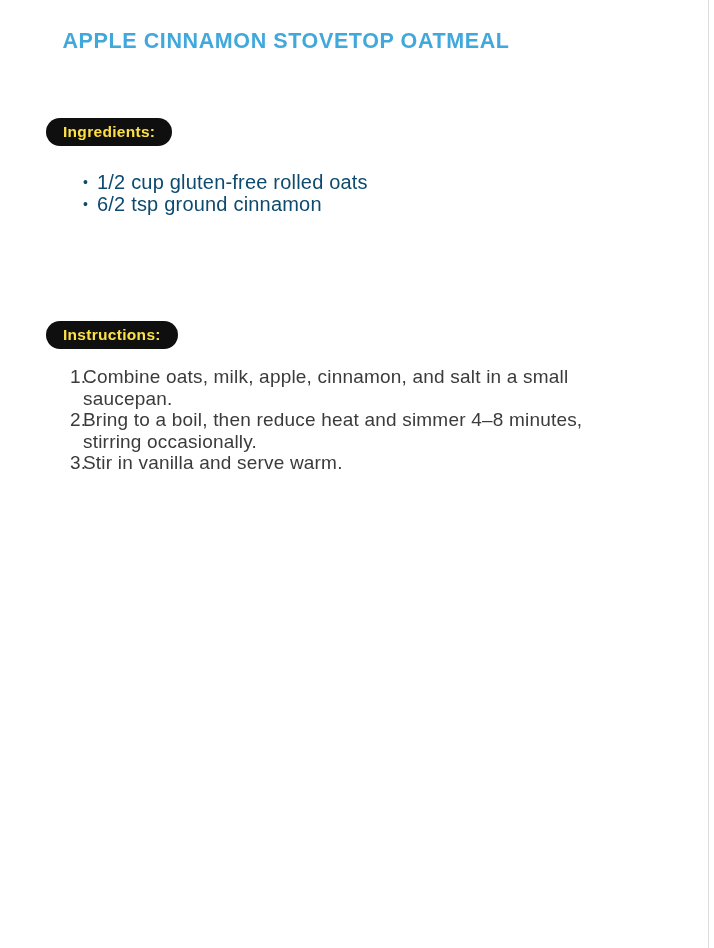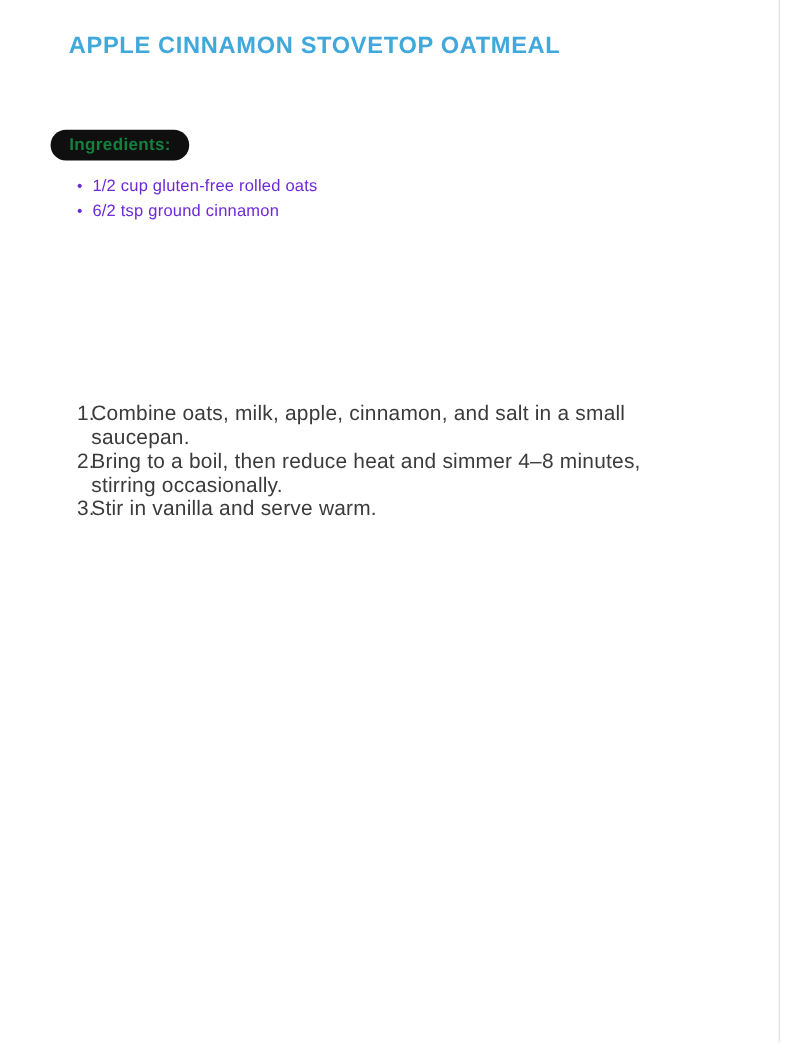--- a/index.html
+++ b/index.html
@@ -29,38 +29,38 @@
     font-family: "Liberation Sans", sans-serif;
   }
   .badge {
     position: absolute;
     left: 46px;
     height: 28px;
     line-height: 28px;
     padding: 0 17px;
     background: #0f0f0f;
     border-radius: 15px;
-    color: #15803d;
+    color: #fde047;
     font-size: 15.5px;
     font-weight: 700;
     letter-spacing: 0.3px;
     white-space: nowrap;
   }
   .ing-badge { top: 118px; }
   .ins-badge { top: 321px; }
 
   .ing-list {
     position: absolute;
     top: 159px;
     left: 70px;
-    margin: 0;
+    margin: 13px;
     padding: 0;
     list-style: none;
-    color: #6d28d9;
-    font-size: 15px;
+    color: #0c4a6e;
+    font-size: 20px;
     letter-spacing: 0.2px;
   }
   .ing-list li {
     position: relative;
     padding-left: 14px;
     line-height: 21.6px;
   }
   .ing-list li::before {
     content: "\2022";
     position: absolute;
@@ -113,20 +113,23 @@
 
   <div class="badge ing-badge">
     <span>Ingredients:</span>
   </div>
 
   <ul class="ing-list">
       <li>1/2 cup gluten-free rolled oats</li>
       <li>6/2 tsp ground cinnamon</li>
     </ul>
 
+  <div class="badge ins-badge">
+    <span>Instructions:</span>
+  </div>
 
   <ol class="ins-list">
       <li>Combine oats, milk, apple, cinnamon, and salt in a small saucepan.</li>
       <li>Bring to a boil, then reduce heat and simmer 4–8 minutes, stirring occasionally.</li>
       <li>Stir in vanilla and serve warm.</li>
     </ol>
 
   <div class="right-edge-line"></div>
 
 </div>

